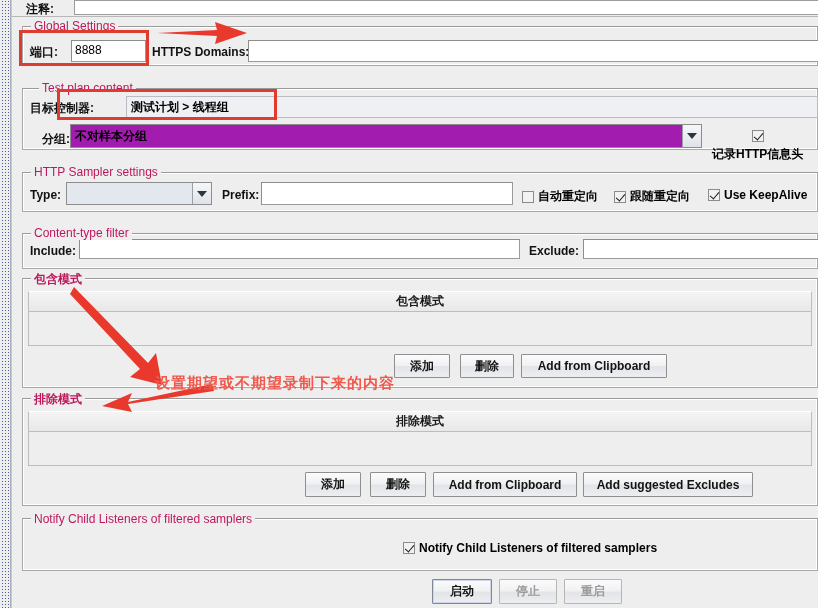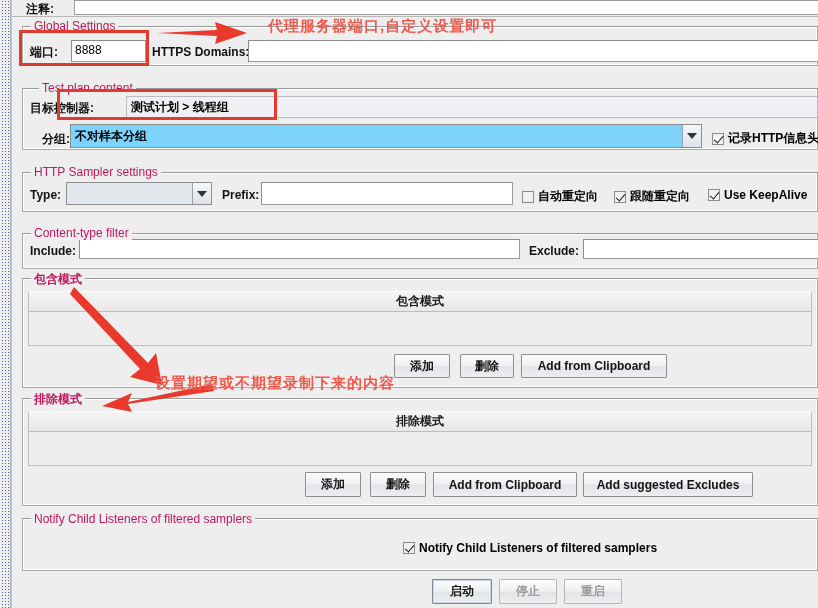--- a/index.html
+++ b/index.html
@@ -131,21 +131,21 @@
     overflow: hidden;
   }
   .combo .val {
     flex: 1 1 auto;
     padding-left: 4px;
     font-size: 12px;
     white-space: nowrap;
     overflow: hidden;
   }
   .combo .val.cn { font-weight: bold; }
-  .combo.sel { background: #7dd3fc; }
+  .combo.sel { background: #a21caf; }
   .combo .arrowbox {
     flex: 0 0 18px;
     align-self: stretch;
     border-left: 1px solid #9aa0ab;
     background: linear-gradient(to bottom, #f6f7f9, #dfe2e8);
     display: flex; align-items: center; justify-content: center;
   }
   .combo .arrow {
     width: 0; height: 0;
     border-left: 5px solid transparent;
@@ -282,21 +282,21 @@
   </div>
 
   <div class="lbl cn" style="left:42px; top:131px;text-align:right;">分组:</div>
   <div class="combo sel" style="left:70px; top:124px; width:632px; height:24px;">
     <span class="val cn">不对样本分组</span>
     <span class="arrowbox">
         <span class="arrow"></span>
       </span>
   </div>
 
-  <div class="cb" style="left:712px; top:130px;">
+  <div class="cb" style="left:712px; top:130px;flex-direction:column;">
     <span class="box checked"></span>
     <span class="txt cn">记录HTTP信息头</span>
   </div>
 
   <div class="group" style="left:22px; top:172px; width:796px; height:40px;">
   </div>
   <div class="group-title" style="left:31px; top:165px;">HTTP Sampler settings</div>
 
   <div class="lbl" style="left:30px; top:188px; font-weight:bold;">Type:</div>
   <div class="combo" style="left:66px; top:182px; width:146px; height:23px; background:#e3e7ee;">
@@ -370,21 +370,20 @@
 
   <div class="redbox" style="left:19px; top:30px; width:130px; height:36px;"></div>
 
   <div class="redbox" style="left:57px; top:89px; width:220px; height:31px;"></div>
 
   <svg class="arrow-svg" style="left:155px; top:16px;" width="110" height="30" viewBox="0 0 110 30">
     <g fill="#e8392c">
       <path d="M2,17 L62,14 L60,6 L92,17 L60,28 L62,20 Z"></path>
     </g>
   </svg>
-  <div class="redtext" style="left:268px; top:17px;">代理服务器端口,自定义设置即可</div>
 
   <svg class="arrow-svg" style="left:70px; top:285px;" width="120" height="105" viewBox="0 0 120 105">
     <g fill="#e8392c">
       <path d="M4,2 L78,78 L86,68 L92,100 L60,92 L70,84 L0,9 Z"></path>
     </g>
   </svg>
 
   <svg class="arrow-svg" style="left:98px; top:382px;" width="120" height="30" viewBox="0 0 120 30">
     <g fill="#e8392c">
       <path d="M114,2 L30,20 L34,11 L4,24 L34,30 L30,22 L116,9 Z"></path>

